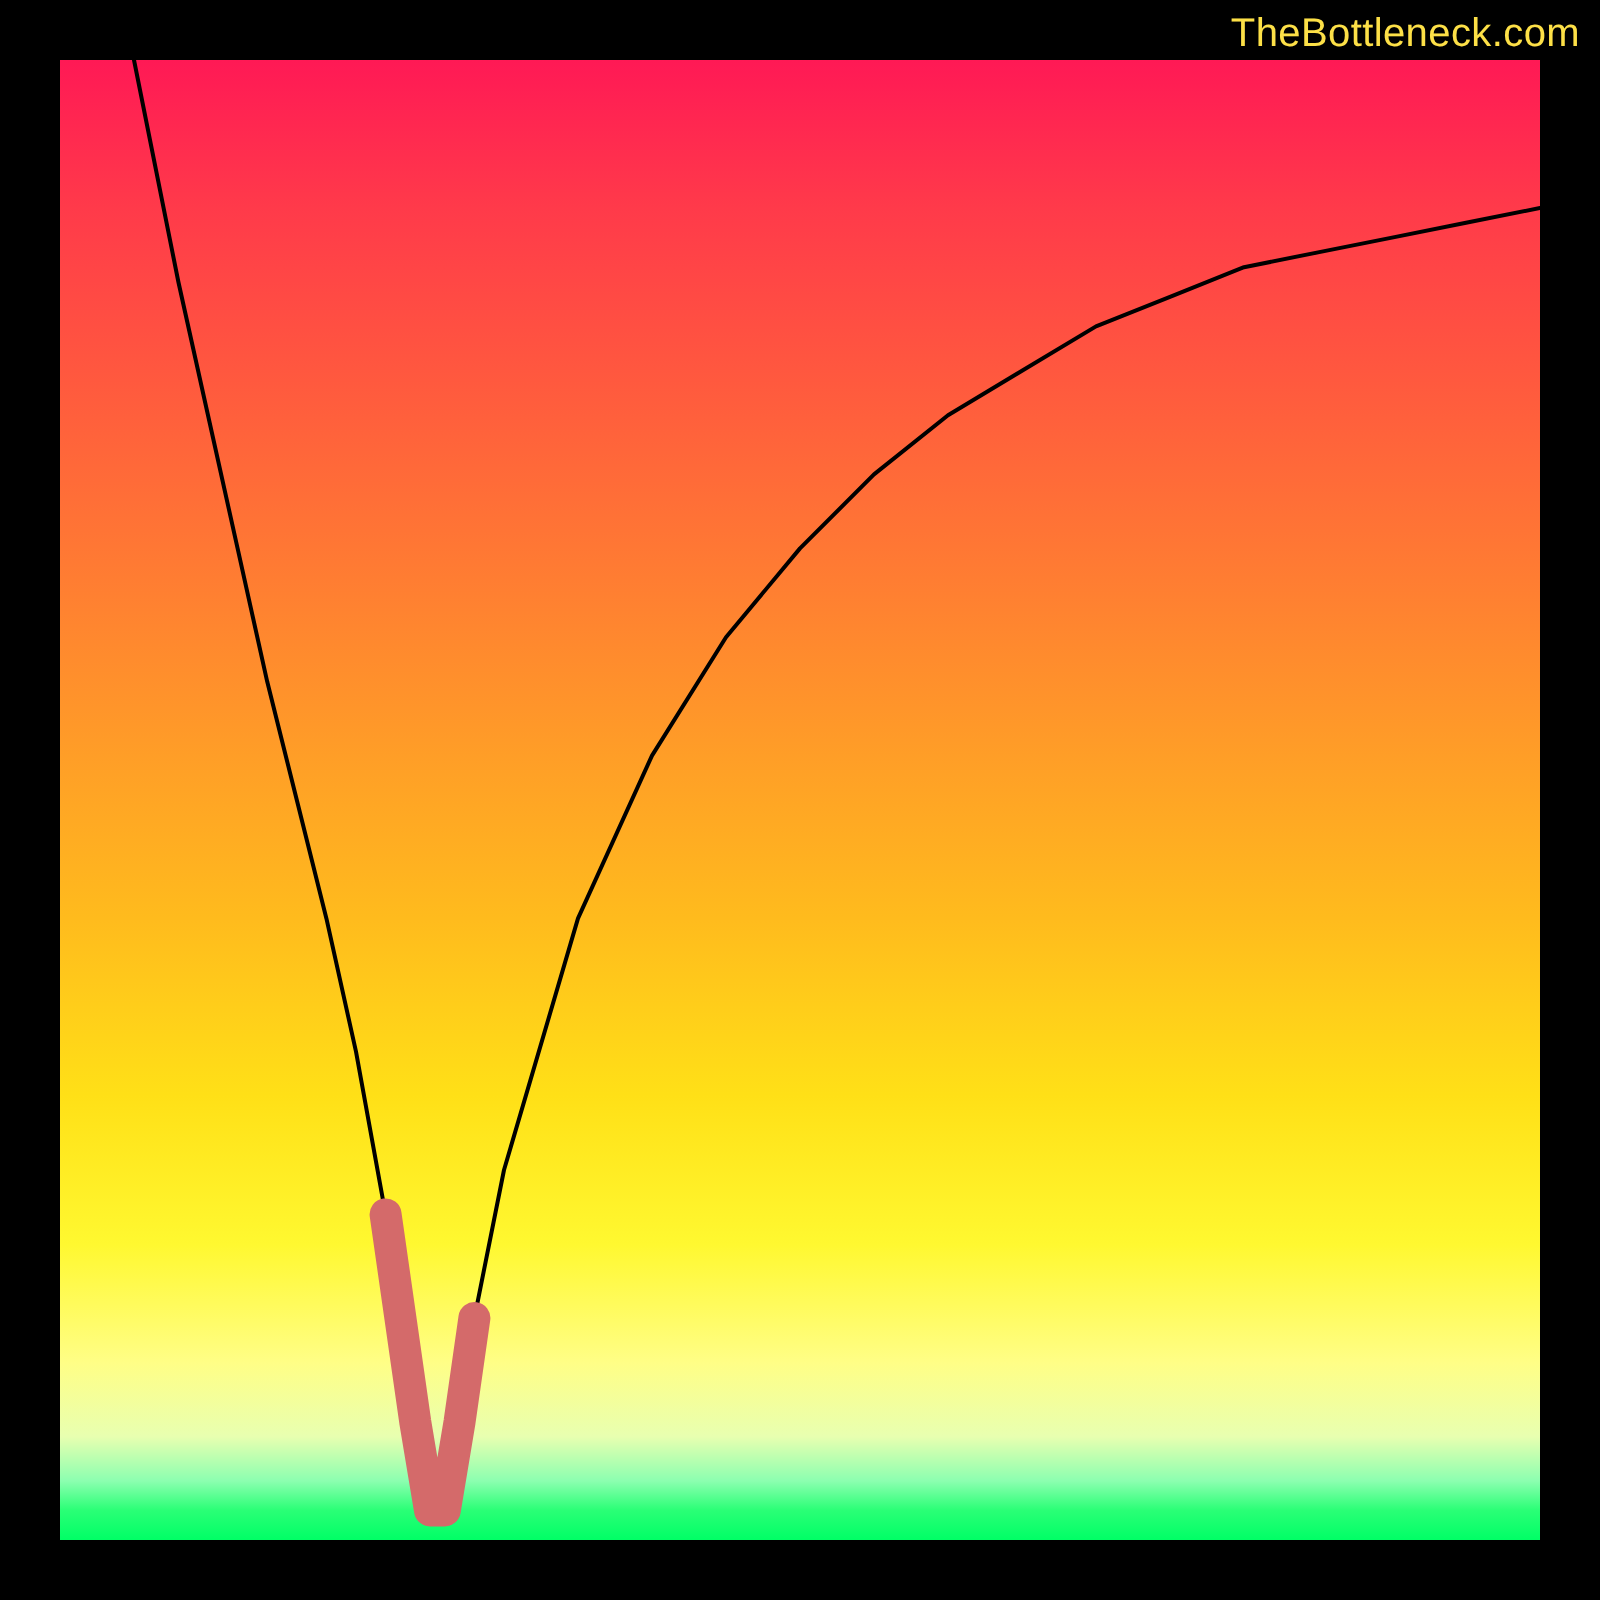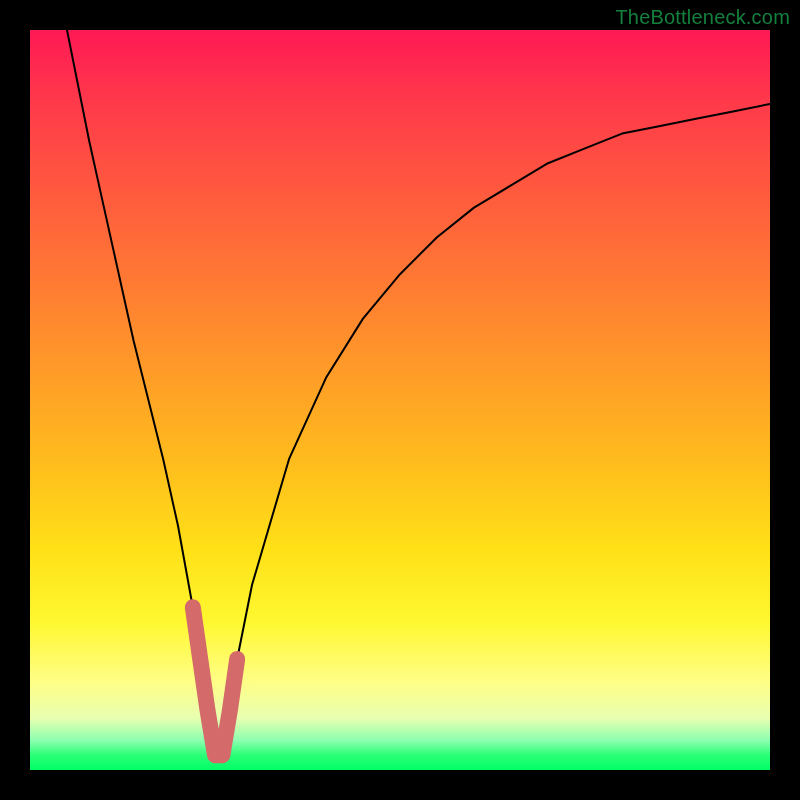--- a/index.html
+++ b/index.html
@@ -29,21 +29,21 @@
       #e8ffb0 93%,
       #8cffb0 96%,
       #2aff76 98%,
       #00ff66 100%
     );
   }
   .watermark {
     position: absolute;
     top: 6px;
     right: 10px;
-    color: #15803d;
+    color: #fde047;
     font-size: 20px;
     font-weight: 500;
     letter-spacing: 0.2px;
     z-index: 5;
   }
   svg.curve {
     position: absolute;
     left: 0; top: 0;
     width: 740px;
     height: 740px;

